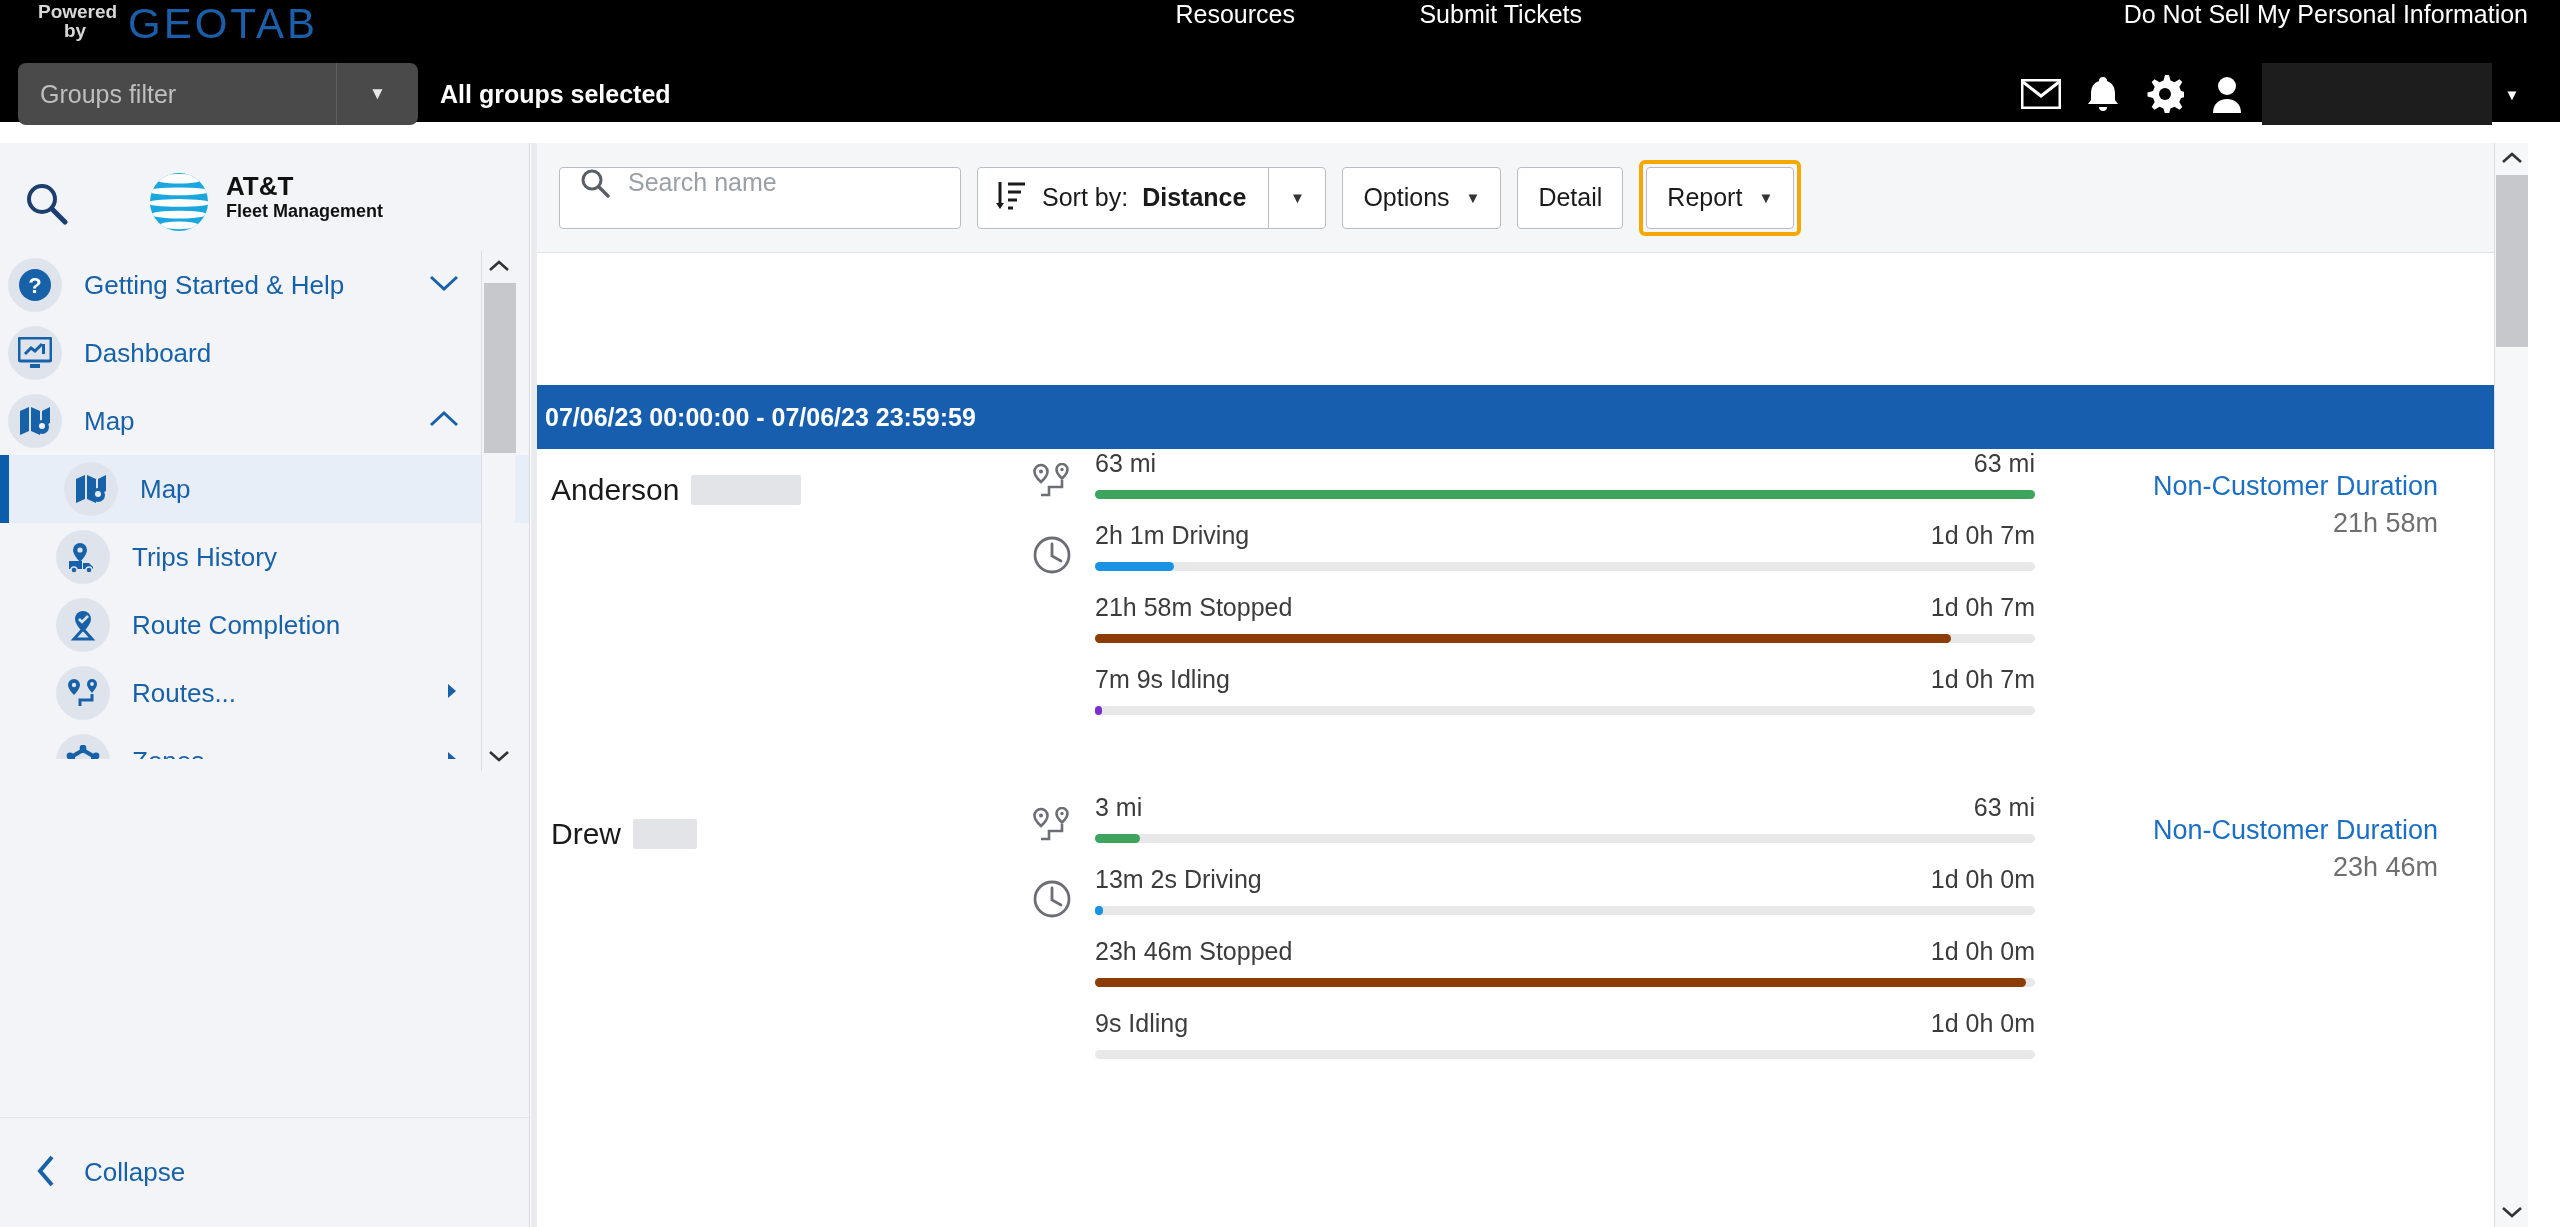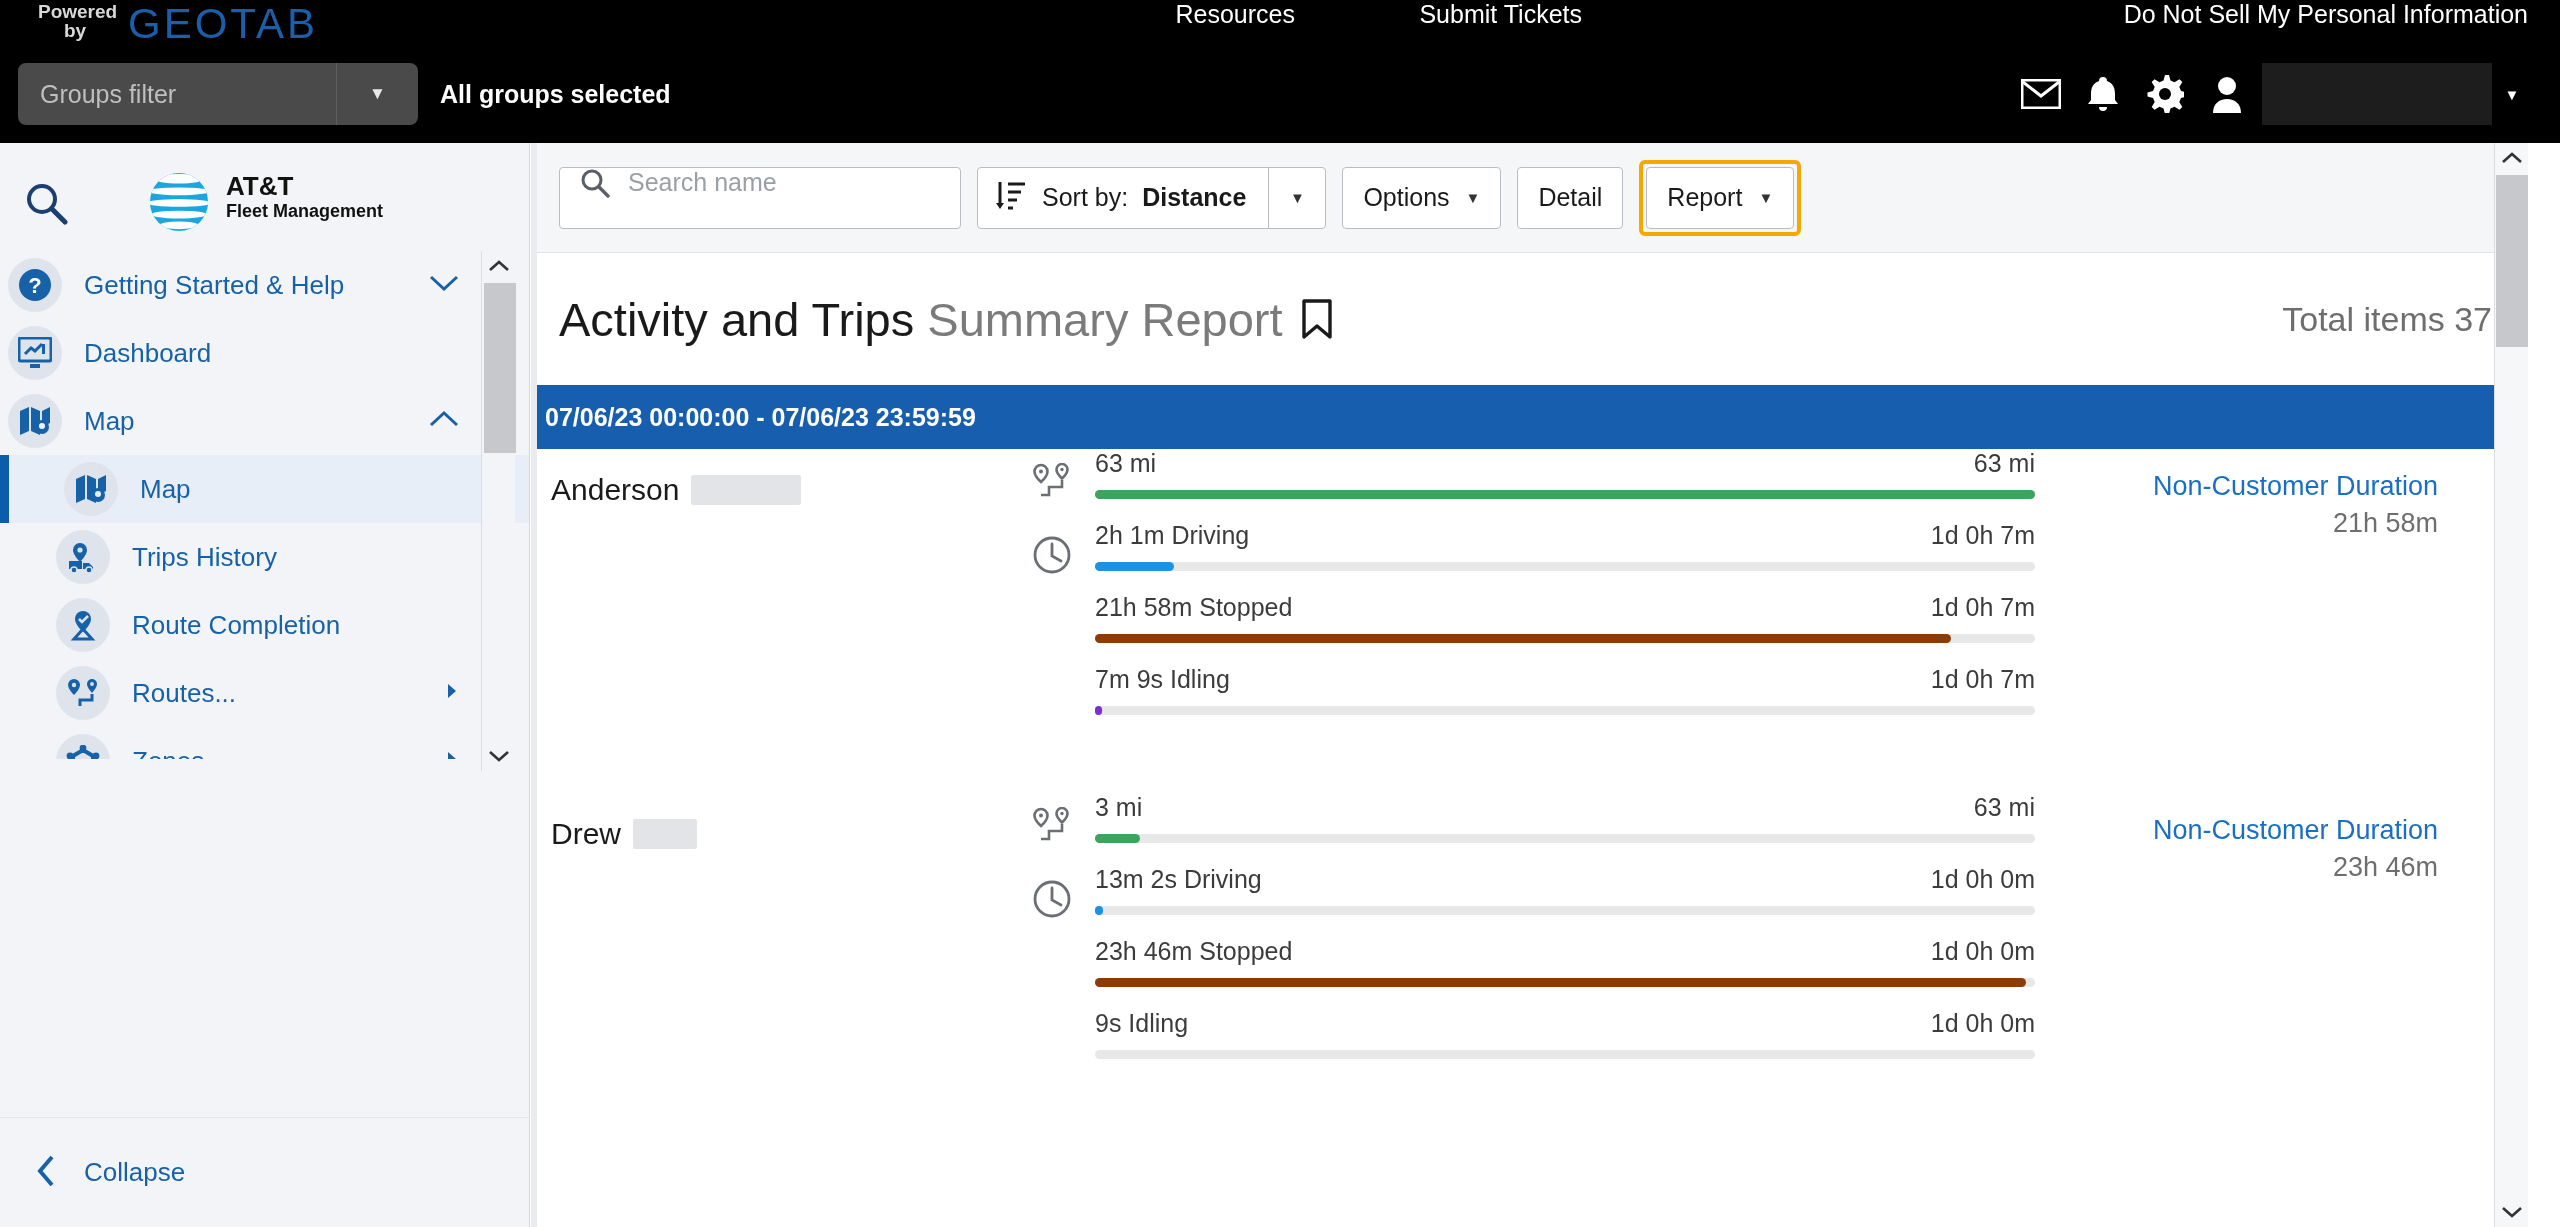--- a/index.html
+++ b/index.html
@@ -4,21 +4,21 @@
 <style>
   * { box-sizing: border-box; margin: 0; padding: 0; }
   html, body {
     width: 2560px; height: 1227px;
     font-family: "Liberation Sans", sans-serif;
     background: #ffffff; overflow: hidden;
   }
 
   
   .topbar {
-    position: absolute; left: 0; top: 0; width: 2560px; height: 143px;
+    position: absolute; left: 0; top: 0; width: 2560px; height: 122px;
     background: #000000;
   }
   .powered {
     position: absolute; left: 38px; top: 2px;
     font-size: 19px; color: #d8d8d8; line-height: 19px; font-weight: 600;
   }
   .powered .pw2 { display: block; margin-left: 26px; }
   .geotab {
     position: absolute; left: 128px; top: 0px;
     font-size: 42px; letter-spacing: 3px; color: #1b5faa;
@@ -466,32 +466,20 @@
     </div>
 
     <div class="btn-report-wrap">
       <div class="btn btn-plain">
         <span>Report</span>
         <span class="cc">▼</span>
       </div>
     </div>
   </div>
 
-  <div class="titlebar">
-    <div class="rtitle">
-      <span>Activity and Trips</span>
-      <span class="sub">Summary Report</span>
-    </div>
-    <span class="bookmark">
-      <svg width="32" height="40" viewBox="0 0 32 40">
-          <path d="M3 2 h26 v36 l-13 -11 l-13 11 z" fill="none" stroke="#1a1a1a" stroke-width="3.4" stroke-linejoin="round"></path>
-        </svg>
-    </span>
-    <div class="total-items">Total items 37</div>
-  </div>
 
   <div class="daterow">
     <span class="dtxt">07/06/23 00:00:00 - 07/06/23 23:59:59</span>
   </div>
 
   <div class="rows" id="rows-container">
       <div class="drow">
         <div class="pname">
           <span>Anderson</span>
           <span class="redact" style="width: 110px;"></span>

